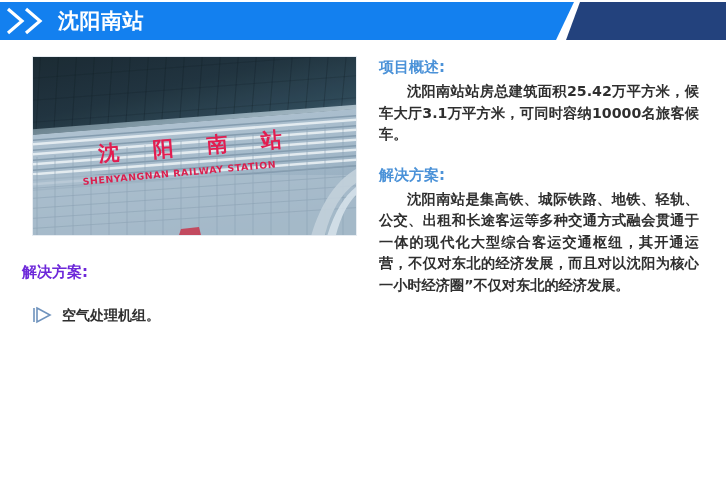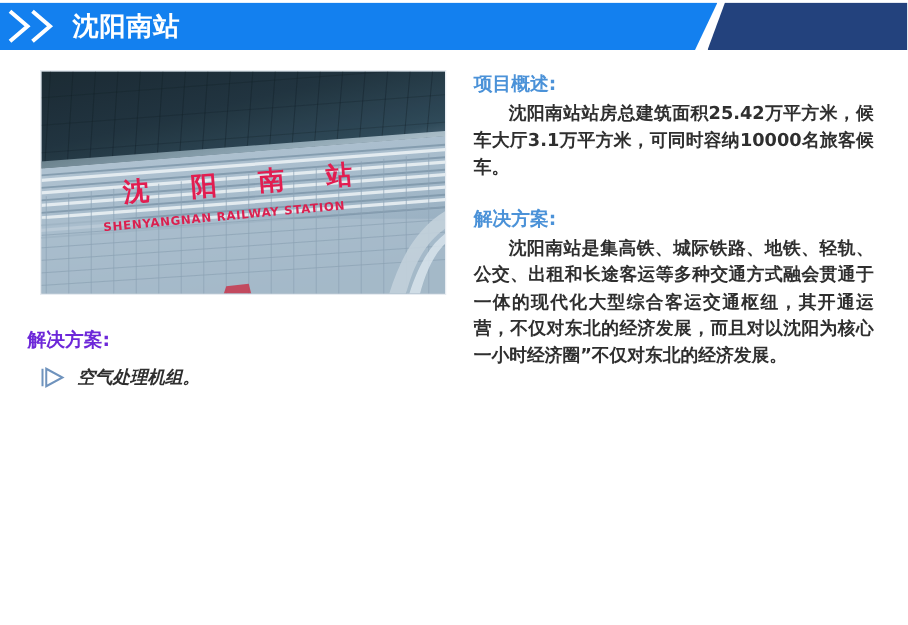--- a/index.html
+++ b/index.html
@@ -103,25 +103,24 @@
     width: 330px;
   }
   #solution-heading {
     color: #6d28d9;
     font-size: 15px;
     font-weight: bold;
     line-height: 20px;
     white-space: nowrap;
   }
   #solution-item {
-    margin-top: 11px;
+    margin-top: 24px;
     display: flex;
     align-items: center;
     padding-left: 9px;
-    font-style: italic;
   }
   #solution-bullet-icon {
     width: 22px;
     height: 18px;
     flex: 0 0 auto;
     margin-right: 9px;
   }
   #solution-bullet-icon svg { display: block; }
   #solution-item-label {
     color: #2f2f2f;

